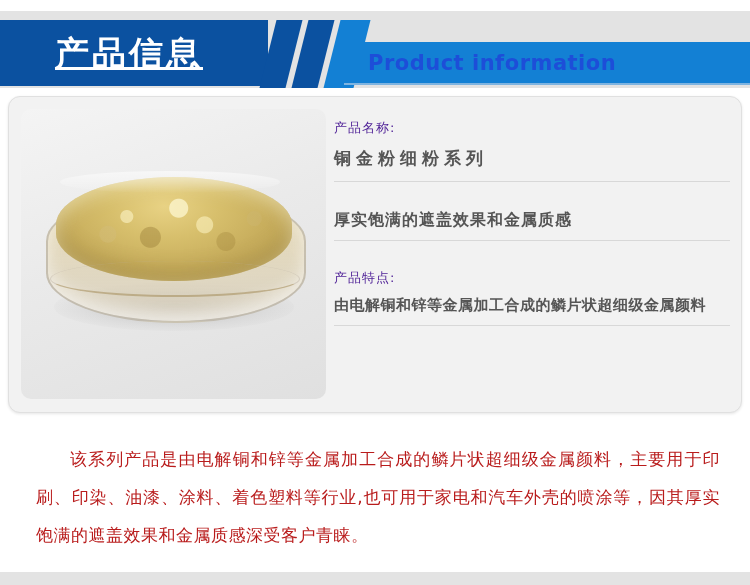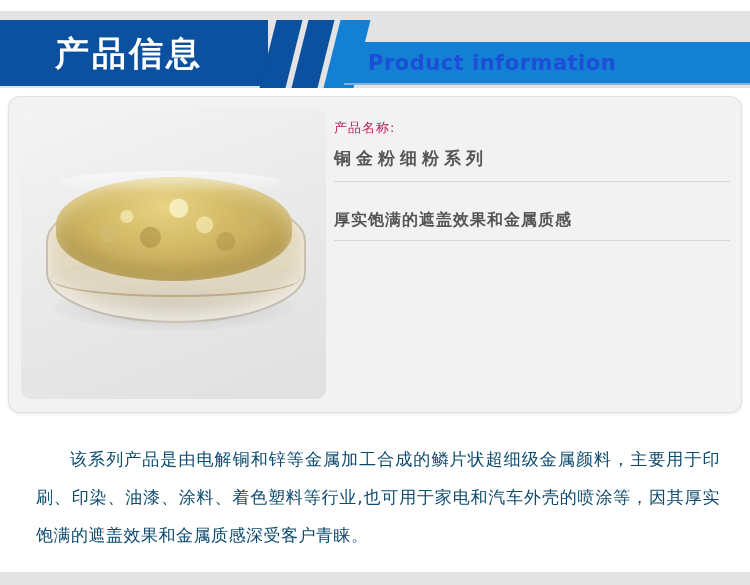--- a/index.html
+++ b/index.html
@@ -78,20 +78,21 @@
     background: #7fb4e0;
   }
   .header-cn {
     position: absolute;
     left: 55px; top: 8px;
     font-size: 34px;
     font-weight: bold;
     color: #ffffff;
     letter-spacing: 3px;
     line-height: 50px;
+    text-decoration: underline;
   }
   .header-en {
     position: absolute;
     left: 368px; top: 27px;
     font-size: 21px;
     font-weight: bold;
     color: #1d4ed8;
     letter-spacing: 0.5px;
     line-height: 32px;
   }
@@ -192,21 +193,21 @@
   .specs {
     position: absolute;
     left: 325px; top: 18px;
     width: 396px;
   }
   .spec-row {
     margin-bottom: 8px;
   }
   .spec-label {
     font-size: 13px;
-    color: #be185d;
+    color: #4c1d95;
     line-height: 26px;
     letter-spacing: 1px;
   }
   .spec-value {
     font-size: 16px;
     font-weight: bold;
     color: #555555;
     line-height: 28px;
     letter-spacing: 1px;
     padding-bottom: 6px;
@@ -220,21 +221,21 @@
   .spec-row.gloss { margin-top: 24px; }
   .spec-row.feature { margin-top: 24px; }
   .spec-row.feature .spec-value { font-size: 15px; letter-spacing: 0.5px; }
 
   
   .desc {
     position: absolute;
     left: 36px; top: 440px;
     width: 684px;
     font-size: 17px;
-    color: #0c4a6e;
+    color: #b91c1c;
     line-height: 38px;
     letter-spacing: 0.5px;
     text-align: justify;
     text-indent: 34px;
   }
 
   
   .bottom-gray {
     position: absolute;
     left: 0; top: 572px;
@@ -279,20 +280,24 @@
 
       <div class="spec-row name">
         <div class="spec-label">产品名称:</div>
         <div class="spec-value">铜金粉细粉系列</div>
       </div>
 
       <div class="spec-row gloss">
         <div class="spec-value">厚实饱满的遮盖效果和金属质感</div>
       </div>
 
+      <div class="spec-row feature">
+        <div class="spec-label">产品特点:</div>
+        <div class="spec-value">由电解铜和锌等金属加工合成的鳞片状超细级金属颜料</div>
+      </div>
 
     </div>
   </div>
 
   <div class="desc">该系列产品是由电解铜和锌等金属加工合成的鳞片状超细级金属颜料，主要用于印刷、印染、油漆、涂料、着色塑料等行业,也可用于家电和汽车外壳的喷涂等，因其厚实饱满的遮盖效果和金属质感深受客户青睐。</div>
 
   <div class="bottom-gray"></div>
 
 </div>
 

